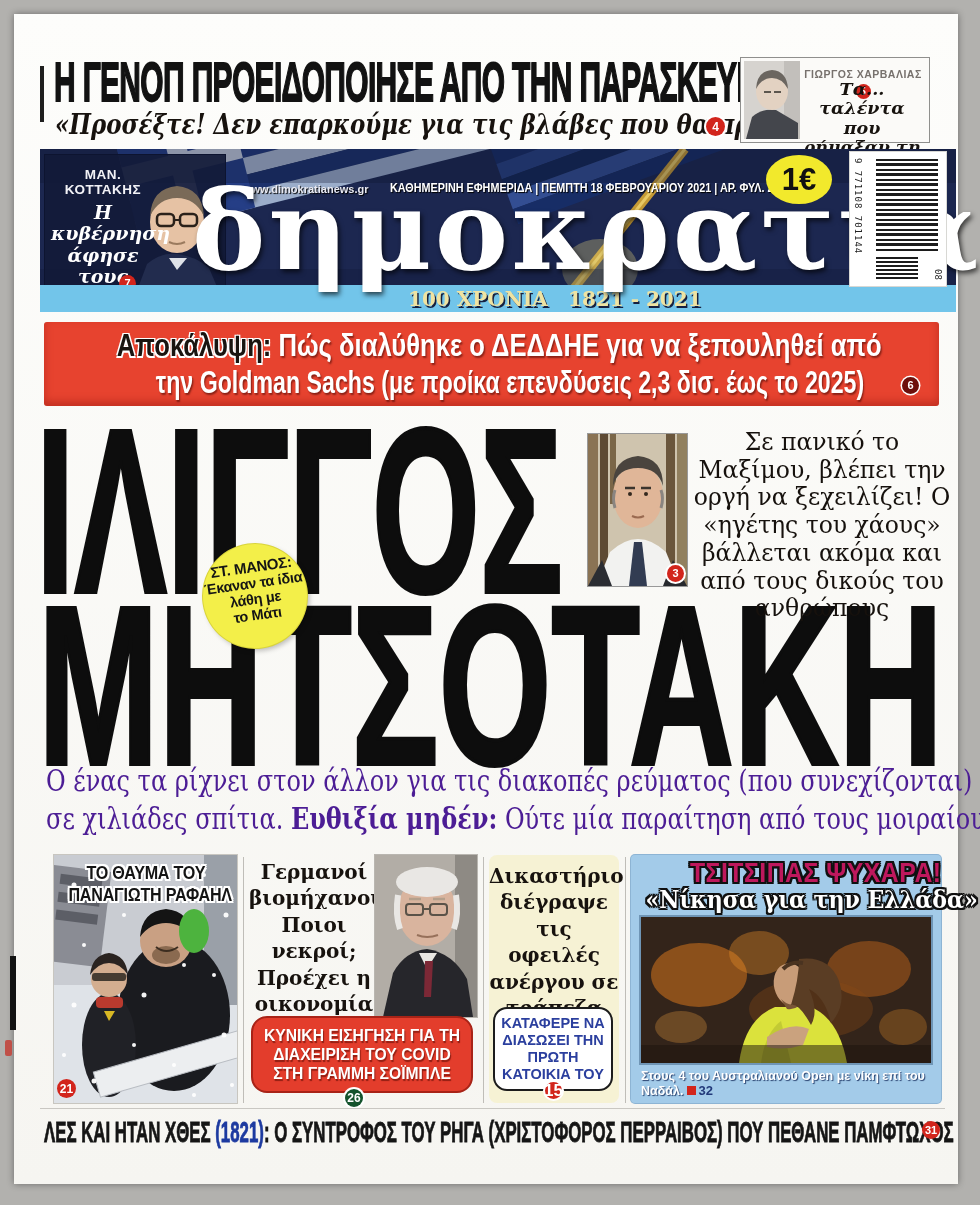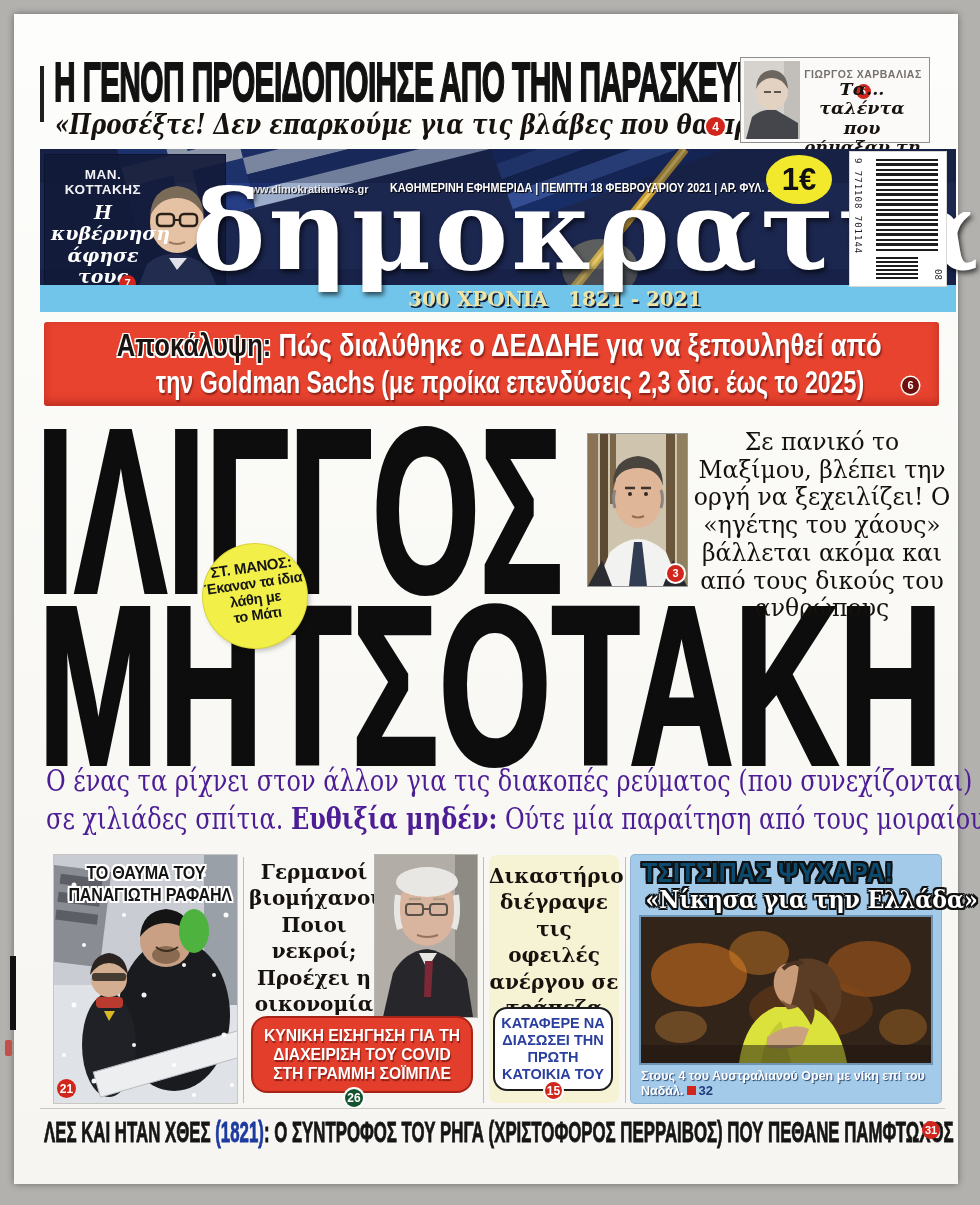--- a/index.html
+++ b/index.html
@@ -89,22 +89,22 @@
                 text-shadow:1px 1.5px 1px rgba(90,10,4,.6);}
   .st3{left:489px;top:855px;width:130px;height:248px;background:#f6f2d4;border-radius:8px;}
   .st3-hl{position:absolute;left:0;top:8px;width:100%;text-align:center;
           font:bold 20px/1.32 "DejaVu Serif",serif;color:#17120e;}
   .st3-box{position:absolute;left:4px;top:152px;width:120px;height:84px;background:#fff;
            border:2.5px solid #1c1c1c;border-radius:14px;box-sizing:border-box;
            display:flex;align-items:center;justify-content:center;text-align:center;}
   .st3-box span{font:bold 14.5px/17px "Liberation Sans",sans-serif;color:#2b3f9e;}
   .st4{left:631px;top:855px;width:310px;height:248px;background:#a3cbe9;border-radius:4px;
        box-shadow:0 0 0 1px #8db4d4;}
-  .st4-t1{position:absolute;left:0;top:5px;width:100%;text-align:left;
-          font:bold 27px/1 "Liberation Sans",sans-serif;color:#0c4a6e;letter-spacing:.5px;}
+  .st4-t1{position:absolute;left:0;top:5px;width:100%;text-align:center;
+          font:bold 27px/1 "Liberation Sans",sans-serif;color:#be185d;letter-spacing:.5px;padding-left:30px;}
   .st4-t2{position:absolute;left:0;top:33px;width:100%;text-align:center;
           font:bold 24px/1 "DejaVu Serif",serif;color:#fff;}
   .st4-photo{position:absolute;left:10px;top:62px;width:290px;height:146px;box-shadow:0 0 0 2px #6f95b5;}
   .st4-cap{position:absolute;left:10px;top:214px;width:290px;
            font:bold 12.5px "Liberation Sans",sans-serif;color:#fff;
            text-shadow:1px 1px 1px #27406e;}
   .redsq{display:inline-block;width:9px;height:9px;background:#d2251c;vertical-align:middle;margin:0 2px 2px 4px;}
   .cap-pg{color:#223a7a;font-weight:bold;font-size:13px;text-shadow:none;}
   
   .hrule{left:40px;top:1108px;width:905px;height:1px;background:#c9c7c2;}
@@ -201,21 +201,21 @@
 </div>
 
 <div class="abs mh-site">www.dimokratianews.gr</div>
 <div class="abs mh-date">
   <span class="cx" style="transform:scaleX(.9);">ΚΑΘΗΜΕΡΙΝΗ ΕΦΗΜΕΡΙΔΑ  |  ΠΕΜΠΤΗ 18 ΦΕΒΡΟΥΑΡΙΟΥ 2021  |  ΑΡ. ΦΥΛ. 2.996</span>
 </div>
 <div class="abs mh-dot"></div>
 <div class="abs mh-logo">δημοκρατία</div>
 <div class="abs mh-price">1€</div>
 <div class="abs mh-strip"></div>
-<div class="abs mh-gold" style="left:408px;top:287px;">300 ΧΡΟΝΙΑ</div>
+<div class="abs mh-gold" style="left:408px;top:287px;">100 ΧΡΟΝΙΑ</div>
 <div class="abs mh-gold" style="left:568px;top:287px;">1821 - 2021</div>
 
 <div class="abs bc">
   <div class="bc-num">9 771108 701144</div>
   <div class="bc-bars"></div>
   <div class="bc-bars2"></div>
   <div class="bc-issue">08</div>
 </div>
 
 <div class="abs rb">
@@ -349,21 +349,21 @@
     <span class="cxc" style="transform:scaleX(.95);display:inline-block;white-space:normal;width:210px;">ΚΥΝΙΚΗ ΕΙΣΗΓΗΣΗ ΓΙΑ ΤΗ ΔΙΑΧΕΙΡΙΣΗ ΤΟΥ COVID ΣΤΗ ΓΡΑΜΜΗ ΣΟΪΜΠΛΕ</span>
   </div>
   <span class="pg black" style="position:absolute;left:96px;bottom:-4px;width:18px;height:18px;">26</span>
 </div>
 
 <div class="abs st3">
   <div class="st3-hl">Δικαστήριο διέγραψε τις οφειλές ανέργου σε τράπεζα</div>
   <div class="st3-box">
     <span>ΚΑΤΑΦΕΡΕ ΝΑ ΔΙΑΣΩΣΕΙ ΤΗΝ ΠΡΩΤΗ ΚΑΤΟΙΚΙΑ ΤΟΥ</span>
   </div>
-  <span class="pg" style="position:absolute;left:56px;bottom:4px;width:17px;height:17px;font-size:12px;">15</span>
+  <span class="pg" style="position:absolute;left:56px;bottom:4px;width:17px;height:17px;font-size:17px;">15</span>
 </div>
 
 <div class="abs st4">
   <div class="st4-t1">
     <span class="cxc outb" style="transform:scaleX(.92);">ΤΣΙΤΣΙΠΑΣ ΨΥΧΑΡΑ!</span>
   </div>
   <div class="st4-t2">
     <span class="cxc outb" style="transform:scaleX(.92);">«Νίκησα για την Ελλάδα»</span>
   </div>
   <svg class="st4-photo" viewBox="0 0 290 146">

